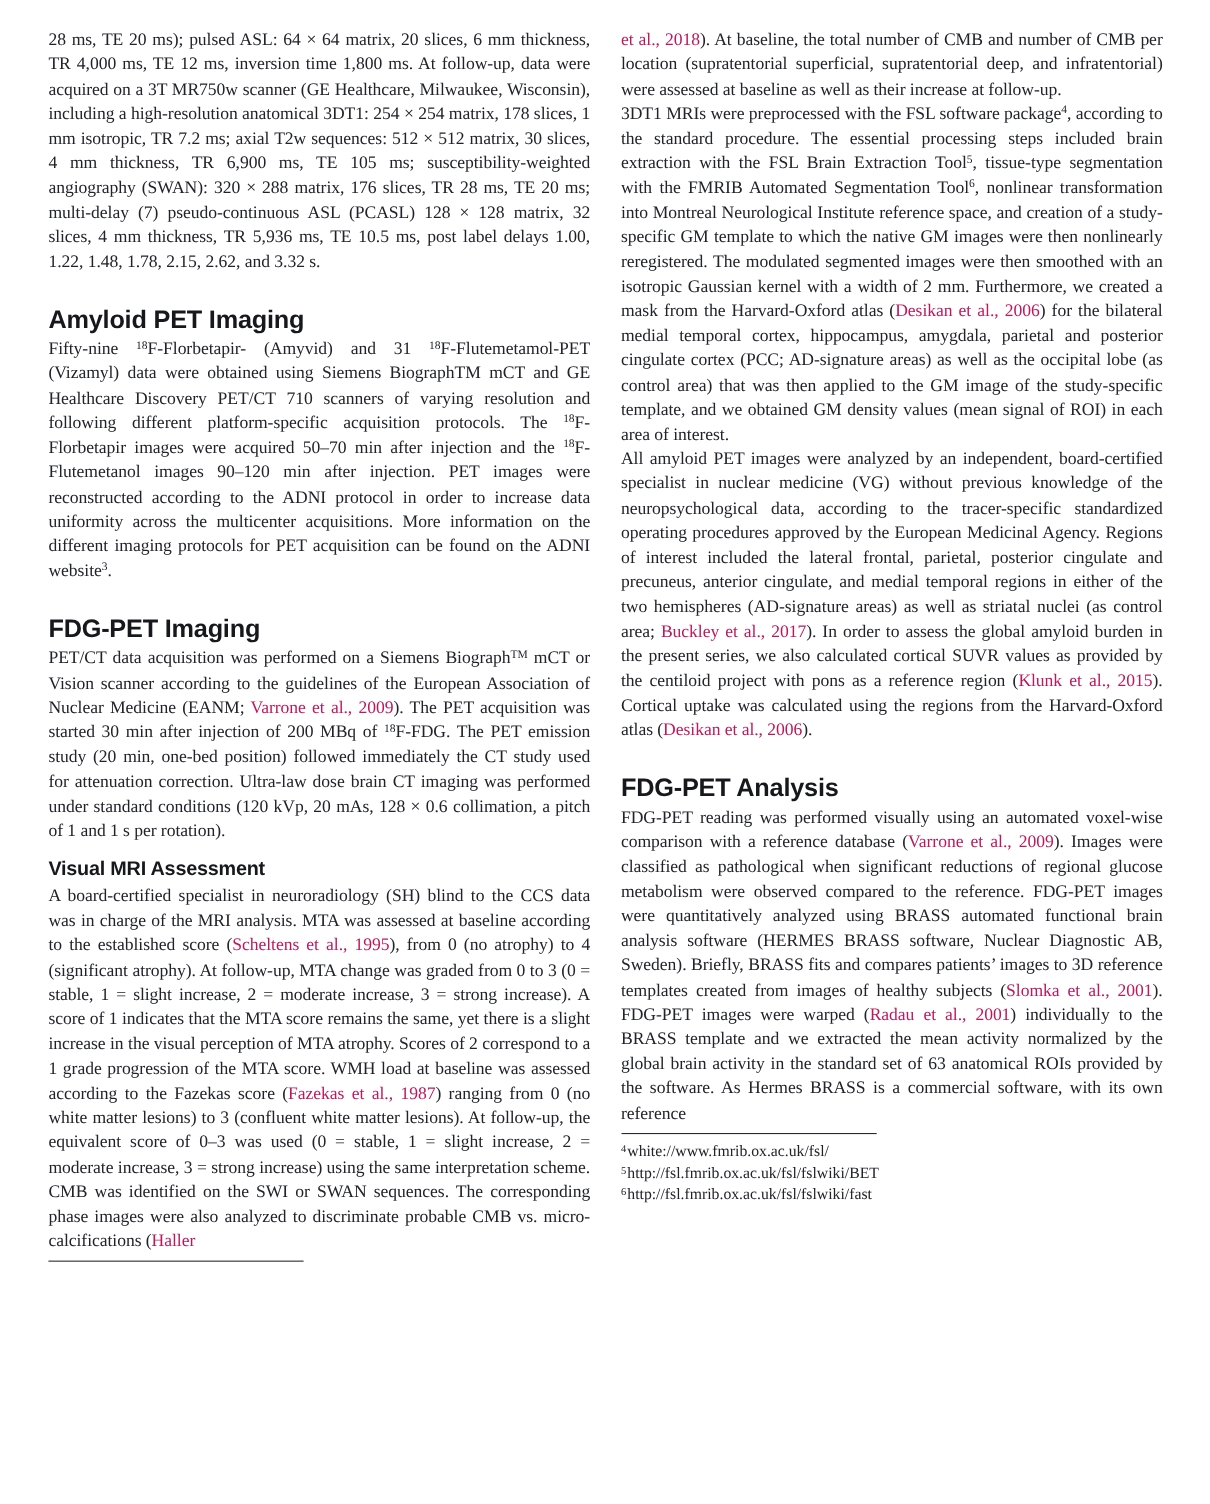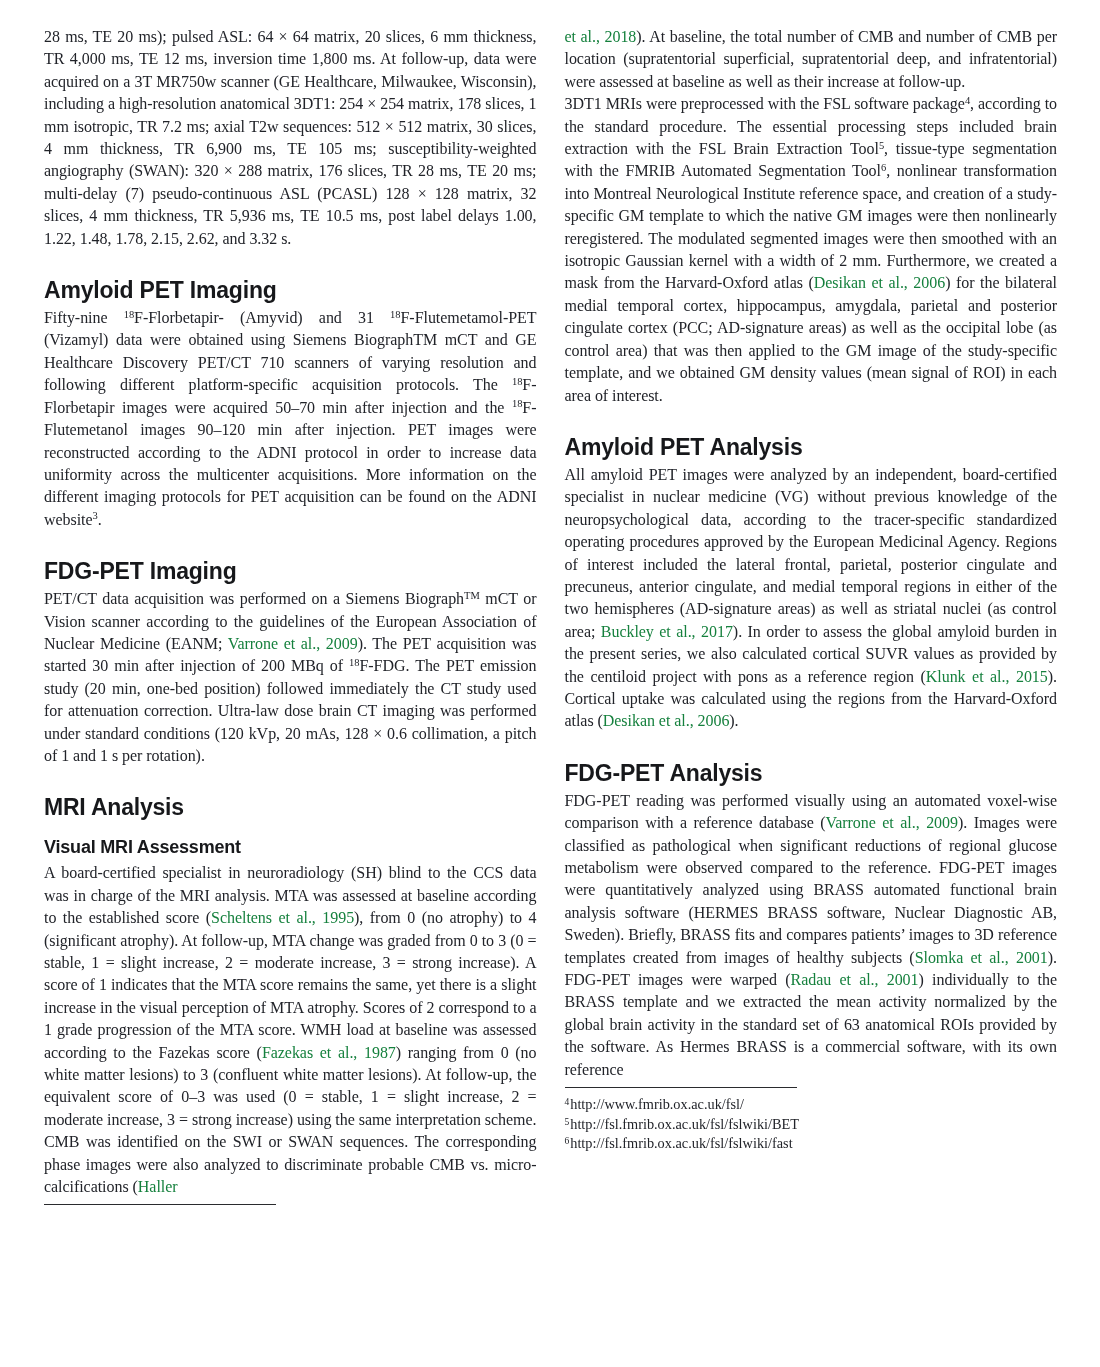--- a/index.html
+++ b/index.html
@@ -58,21 +58,21 @@
     margin-top: 13px;
   }
   sup.ssup {
     font-size: 10.5px;
     line-height: 0;
     vertical-align: baseline;
     position: relative;
     top: -5.5px;
   }
   .cite {
-    color: #15803d;
+    color: #be185d;
   }
   .footnotes {
     margin-top: auto;
     padding-top: 6px;
   }
   .fn-rule {
     width: 232px;
     height: 0;
     border-top: 1.4px solid #2a2b2e;
     margin: 0 0 7px 0;
@@ -95,34 +95,32 @@
 </head>
 <body>
 
 <div class="page">
   <div class="column">
       <p class="para"><span>28 ms, TE 20 ms); pulsed ASL: 64 × 64 matrix, 20 slices, 6 mm thickness, TR 4,000 ms, TE 12 ms, inversion time 1,800 ms. At follow-up, data were acquired on a 3T MR750w scanner (GE Healthcare, Milwaukee, Wisconsin), including a high-resolution anatomical 3DT1: 254 × 254 matrix, 178 slices, 1 mm isotropic, TR 7.2 ms; axial T2w sequences: 512 × 512 matrix, 30 slices, 4 mm thickness, TR 6,900 ms, TE 105 ms; susceptibility-weighted angiography (SWAN): 320 × 288 matrix, 176 slices, TR 28 ms, TE 20 ms; multi-delay (7) pseudo-continuous ASL (PCASL) 128 × 128 matrix, 32 slices, 4 mm thickness, TR 5,936 ms, TE 10.5 ms, post label delays 1.00, 1.22, 1.48, 1.78, 2.15, 2.62, and 3.32 s.</span></p>
       <h2 class="heading">Amyloid PET Imaging</h2>
       <p class="para"><span>Fifty-nine </span><sup class="ssup">18</sup><span>F-Florbetapir- (Amyvid) and 31 </span><sup class="ssup">18</sup><span>F-Flutemetamol-PET (Vizamyl) data were obtained using Siemens BiographTM mCT and GE Healthcare Discovery PET/CT 710 scanners of varying resolution and following different platform-specific acquisition protocols. The </span><sup class="ssup">18</sup><span>F-Florbetapir images were acquired 50–70 min after injection and the </span><sup class="ssup">18</sup><span>F-Flutemetanol images 90–120 min after injection. PET images were reconstructed according to the ADNI protocol in order to increase data uniformity across the multicenter acquisitions. More information on the different imaging protocols for PET acquisition can be found on the ADNI website</span><sup class="ssup">3</sup><span>.</span></p>
       <h2 class="heading">FDG-PET Imaging</h2>
       <p class="para"><span>PET/CT data acquisition was performed on a Siemens Biograph</span><sup class="ssup">TM</sup><span> mCT or Vision scanner according to the guidelines of the European Association of Nuclear Medicine (EANM; </span><span class="cite">Varrone et al., 2009</span><span>). The PET acquisition was started 30 min after injection of 200 MBq of </span><sup class="ssup">18</sup><span>F-FDG. The PET emission study (20 min, one-bed position) followed immediately the CT study used for attenuation correction. Ultra-law dose brain CT imaging was performed under standard conditions (120 kVp, 20 mAs, 128 × 0.6 collimation, a pitch of 1 and 1 s per rotation).</span></p>
-      <h2 class="heading">MRI Analysis</h2>
       <h3 class="subheading">Visual MRI Assessment</h3>
       <p class="para"><span>A board-certified specialist in neuroradiology (SH) blind to the CCS data was in charge of the MRI analysis. MTA was assessed at baseline according to the established score (</span><span class="cite">Scheltens et al., 1995</span><span>), from 0 (no atrophy) to 4 (significant atrophy). At follow-up, MTA change was graded from 0 to 3 (0 = stable, 1 = slight increase, 2 = moderate increase, 3 = strong increase). A score of 1 indicates that the MTA score remains the same, yet there is a slight increase in the visual perception of MTA atrophy. Scores of 2 correspond to a 1 grade progression of the MTA score. WMH load at baseline was assessed according to the Fazekas score (</span><span class="cite">Fazekas et al., 1987</span><span>) ranging from 0 (no white matter lesions) to 3 (confluent white matter lesions). At follow-up, the equivalent score of 0–3 was used (0 = stable, 1 = slight increase, 2 = moderate increase, 3 = strong increase) using the same interpretation scheme. CMB was identified on the SWI or SWAN sequences. The corresponding phase images were also analyzed to discriminate probable CMB vs. micro-calcifications (</span><span class="cite">Haller</span></p>
       <div class="footnotes">
         <div class="fn-rule"></div>
       </div>
     </div>
   <div class="column">
       <p class="para"><span class="cite">et al., 2018</span><span>). At baseline, the total number of CMB and number of CMB per location (supratentorial superficial, supratentorial deep, and infratentorial) were assessed at baseline as well as their increase at follow-up.</span></p>
       <p class="para"><span>3DT1 MRIs were preprocessed with the FSL software package</span><sup class="ssup">4</sup><span>, according to the standard procedure. The essential processing steps included brain extraction with the FSL Brain Extraction Tool</span><sup class="ssup">5</sup><span>, tissue-type segmentation with the FMRIB Automated Segmentation Tool</span><sup class="ssup">6</sup><span>, nonlinear transformation into Montreal Neurological Institute reference space, and creation of a study-specific GM template to which the native GM images were then nonlinearly reregistered. The modulated segmented images were then smoothed with an isotropic Gaussian kernel with a width of 2 mm. Furthermore, we created a mask from the Harvard-Oxford atlas (</span><span class="cite">Desikan et al., 2006</span><span>) for the bilateral medial temporal cortex, hippocampus, amygdala, parietal and posterior cingulate cortex (PCC; AD-signature areas) as well as the occipital lobe (as control area) that was then applied to the GM image of the study-specific template, and we obtained GM density values (mean signal of ROI) in each area of interest.</span></p>
-      <h2 class="heading">Amyloid PET Analysis</h2>
       <p class="para"><span>All amyloid PET images were analyzed by an independent, board-certified specialist in nuclear medicine (VG) without previous knowledge of the neuropsychological data, according to the tracer-specific standardized operating procedures approved by the European Medicinal Agency. Regions of interest included the lateral frontal, parietal, posterior cingulate and precuneus, anterior cingulate, and medial temporal regions in either of the two hemispheres (AD-signature areas) as well as striatal nuclei (as control area; </span><span class="cite">Buckley et al., 2017</span><span>). In order to assess the global amyloid burden in the present series, we also calculated cortical SUVR values as provided by the centiloid project with pons as a reference region (</span><span class="cite">Klunk et al., 2015</span><span>). Cortical uptake was calculated using the regions from the Harvard-Oxford atlas (</span><span class="cite">Desikan et al., 2006</span><span>).</span></p>
       <h2 class="heading">FDG-PET Analysis</h2>
       <p class="para"><span>FDG-PET reading was performed visually using an automated voxel-wise comparison with a reference database (</span><span class="cite">Varrone et al., 2009</span><span>). Images were classified as pathological when significant reductions of regional glucose metabolism were observed compared to the reference. FDG-PET images were quantitatively analyzed using BRASS automated functional brain analysis software (HERMES BRASS software, Nuclear Diagnostic AB, Sweden). Briefly, BRASS fits and compares patients’ images to 3D reference templates created from images of healthy subjects (</span><span class="cite">Slomka et al., 2001</span><span>). FDG-PET images were warped (</span><span class="cite">Radau et al., 2001</span><span>) individually to the BRASS template and we extracted the mean activity normalized by the global brain activity in the standard set of 63 anatomical ROIs provided by the software. As Hermes BRASS is a commercial software, with its own reference</span></p>
       <div class="footnotes">
         <div class="fn-rule"></div>
-        <div class="fn"><sup class="ssup">4</sup><span class="fn-url">http://www.fmrib.ox.ac.uk/fsl/</span></div>
+        <div class="fn"><sup class="ssup">4</sup><span class="fn-url">white://www.fmrib.ox.ac.uk/fsl/</span></div>
         <div class="fn"><sup class="ssup">5</sup><span class="fn-url">http://fsl.fmrib.ox.ac.uk/fsl/fslwiki/BET</span></div>
         <div class="fn"><sup class="ssup">6</sup><span class="fn-url">http://fsl.fmrib.ox.ac.uk/fsl/fslwiki/fast</span></div>
       </div>
     </div>
 </div>
 
 </body></html>

